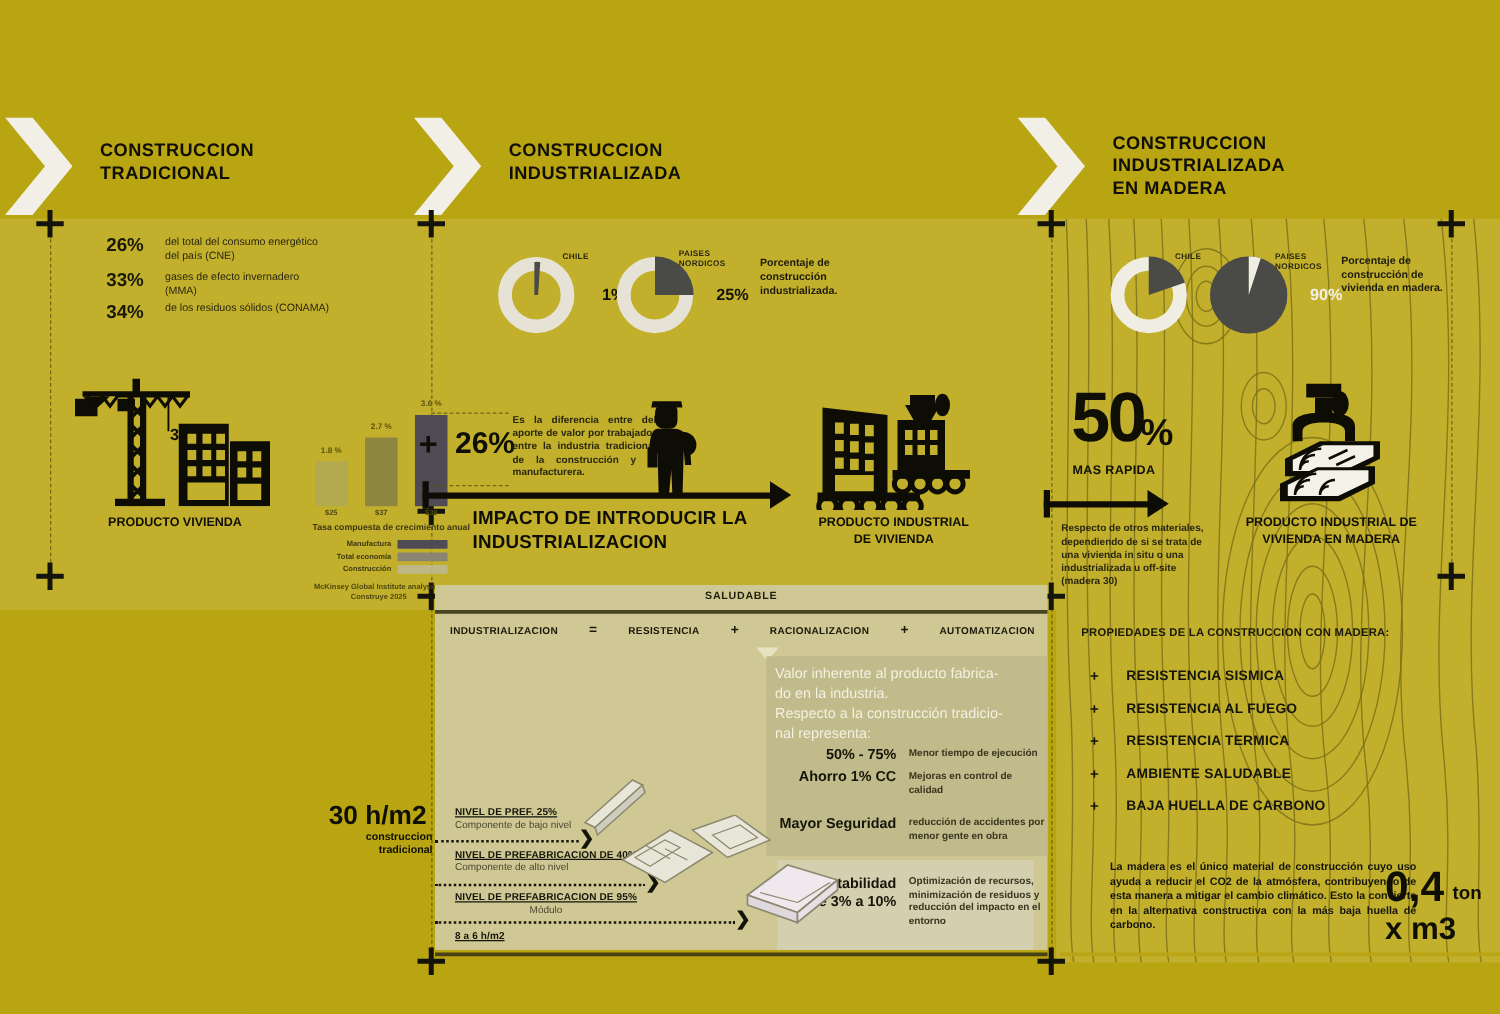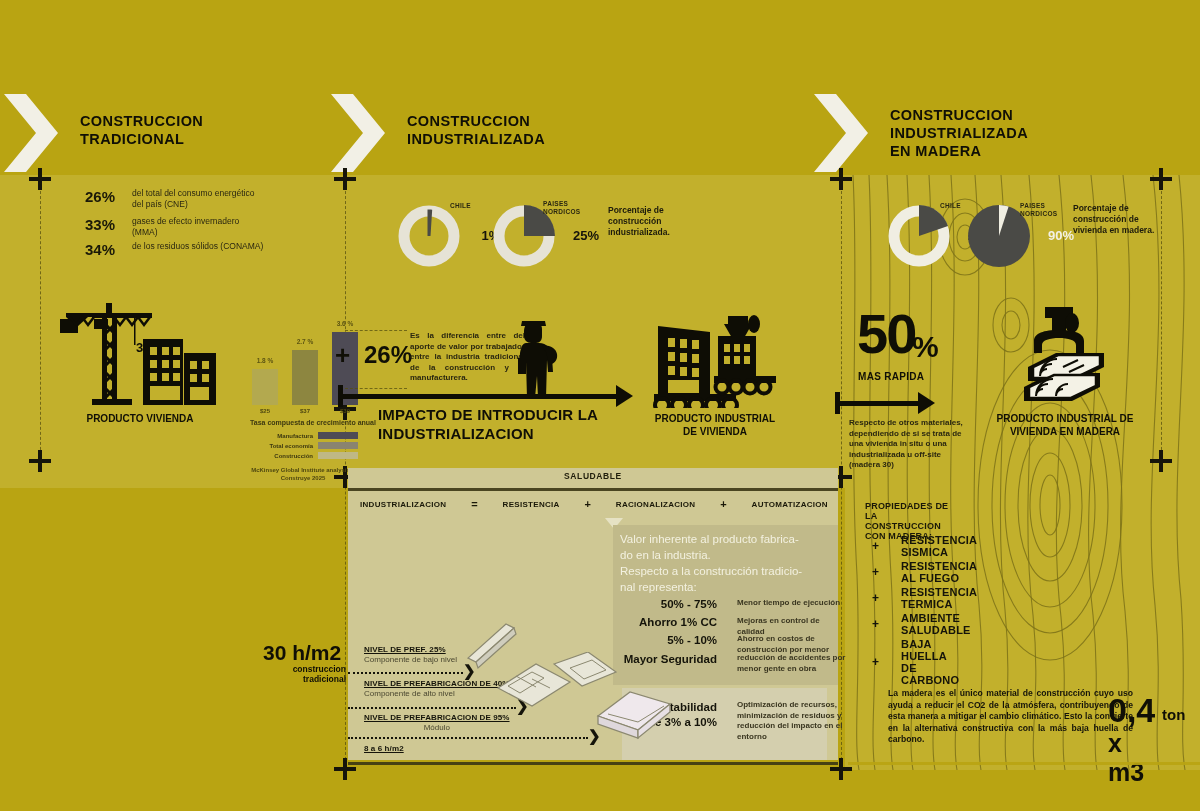--- a/index.html
+++ b/index.html
@@ -1,21 +1,21 @@
 <!DOCTYPE html>
 <html><head>
 <meta charset="utf-8">
 <style>
   * { box-sizing: border-box; margin:0; padding:0; }
   body {
     width:1200px; height:811px; overflow:hidden;
     font-family:"Liberation Sans", sans-serif;
     background:#b9a412;
   }
-  #stage { position:relative; width:952px; height:811px; background:#b9a412; }
+  #stage { position:relative; width:1200px; height:811px; background:#b9a412; }
 
   
   .band-light { position:absolute; background:#c2b02c; }
   .wood-panel { position:absolute; overflow:hidden; background:#c2b02c; }
   .wood-panel svg { position:absolute; top:0; left:0; }
 
   
   .vdash { position:absolute; width:0; border-left:1px dashed #57500f; opacity:.75; }
   .hline { position:absolute; height:2px; background:#3b3614; opacity:.9; }
   .cross { position:absolute; width:22px; height:22px; }
@@ -86,21 +86,21 @@
   .eqline { position:absolute; display:flex; align-items:center; }
   .eqline .it { font-size:8px; font-weight:bold; color:#1a1808; letter-spacing:.3px; }
   .eqline .op { font-size:11px; font-weight:bold; color:#1a1808; }
   .tri { position:absolute; width:0; height:0;
          border-left:9px solid transparent; border-right:9px solid transparent;
          border-top:11px solid #e6e2c4; }
 
   
   .teal { position:absolute; color:#f3f1e0; font-size:11.5px; line-height:16px;
           white-space:pre-line; }
-  .kvrow { position:absolute; display:flex; gap:20px; }
+  .kvrow { position:absolute; display:flex; gap:10px; }
   .kvrow .k { font-size:11.5px; font-weight:bold; color:#15140a; text-align:right; width:105px; }
   .kvrow .v { font-size:8px; line-height:10.5px; color:#3a3620; width:110px; font-weight:bold; }
 
   
   .prefab { position:absolute; }
   .prefab .t1 { font-size:8px; font-weight:bold; color:#15140a; letter-spacing:.1px;text-decoration:underline; }
   .prefab .t2 { font-size:8px; color:#4a4730; margin-top:1px; }
   .dotline { position:absolute; border-top:2px dotted #15140a; height:0; }
   .smallchev { position:absolute; font-size:15px; font-weight:bold; color:#15140a; line-height:1; }
 
@@ -483,24 +483,20 @@
 nal representa:</div>
 
   <div class="kvrow" style="left:612px; top:598px;">
     <span class="k">50% - 75%</span>
     <span class="v">Menor tiempo de ejecución</span>
   </div>
   <div class="kvrow" style="left:612px; top:616px;">
     <span class="k">Ahorro 1% CC</span>
     <span class="v">Mejoras en control de calidad</span>
   </div>
-  <div class="kvrow" style="left:612px; top:634px;">
-    <span class="k">5% - 10%</span>
-    <span class="v">Ahorro en costos de construcción por menor</span>
-  </div>
   <div class="kvrow" style="left:612px; top:653px;">
     <span class="k">Mayor Seguridad</span>
     <span class="v">reducción de accidentes por menor gente en obra</span>
   </div>
 
   <div class="panel-dark" style="left:622px; top:688px; width:205px; height:72px; background:#d4cfae;"></div>
   <div class="kvrow" style="left:612px; top:700px;">
     <span class="k" style="white-space:pre-line; line-height:15px;">Sustentabilidad
 de 3% a 10%</span>
     <span class="v">Optimización de recursos, minimización de residuos y reducción del impacto en el entorno</span>

